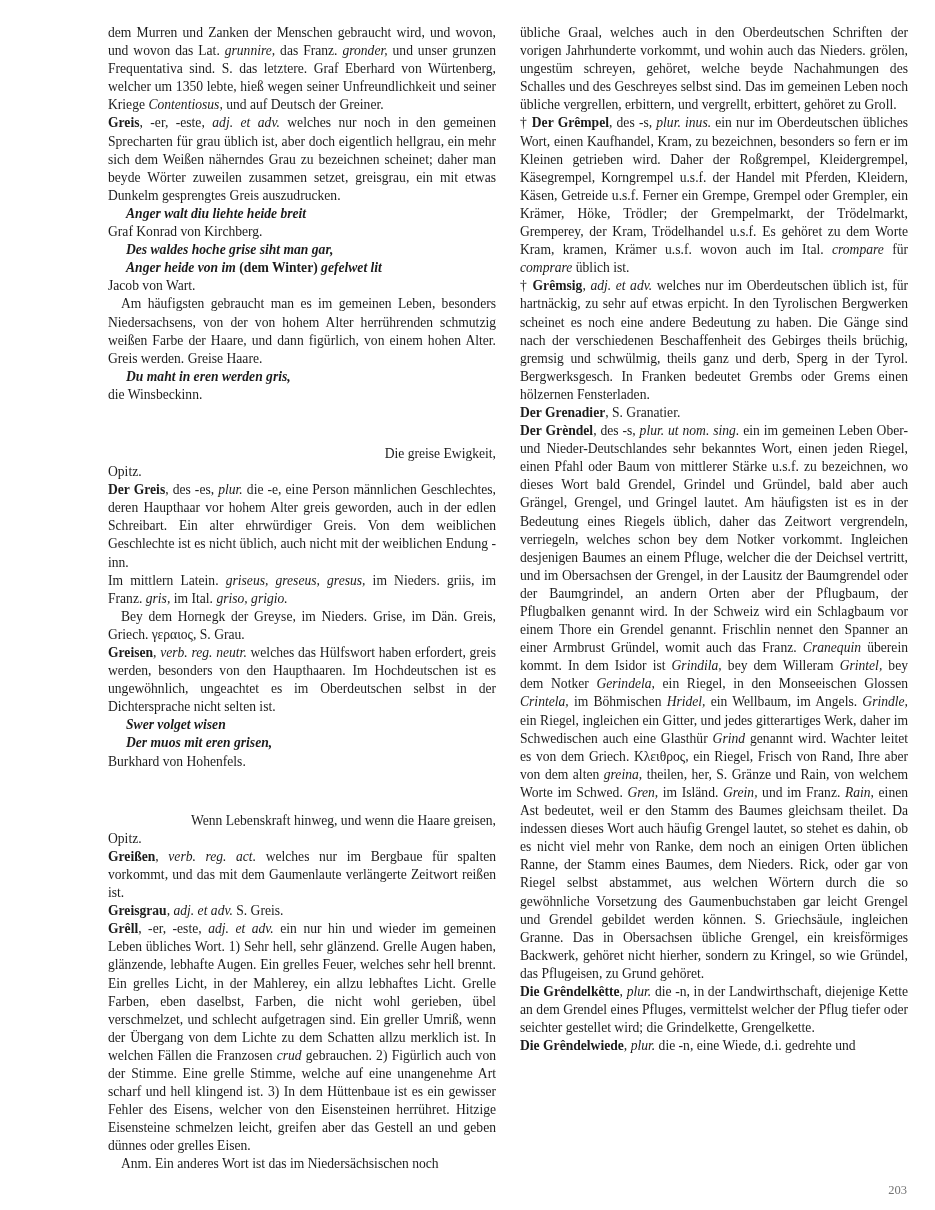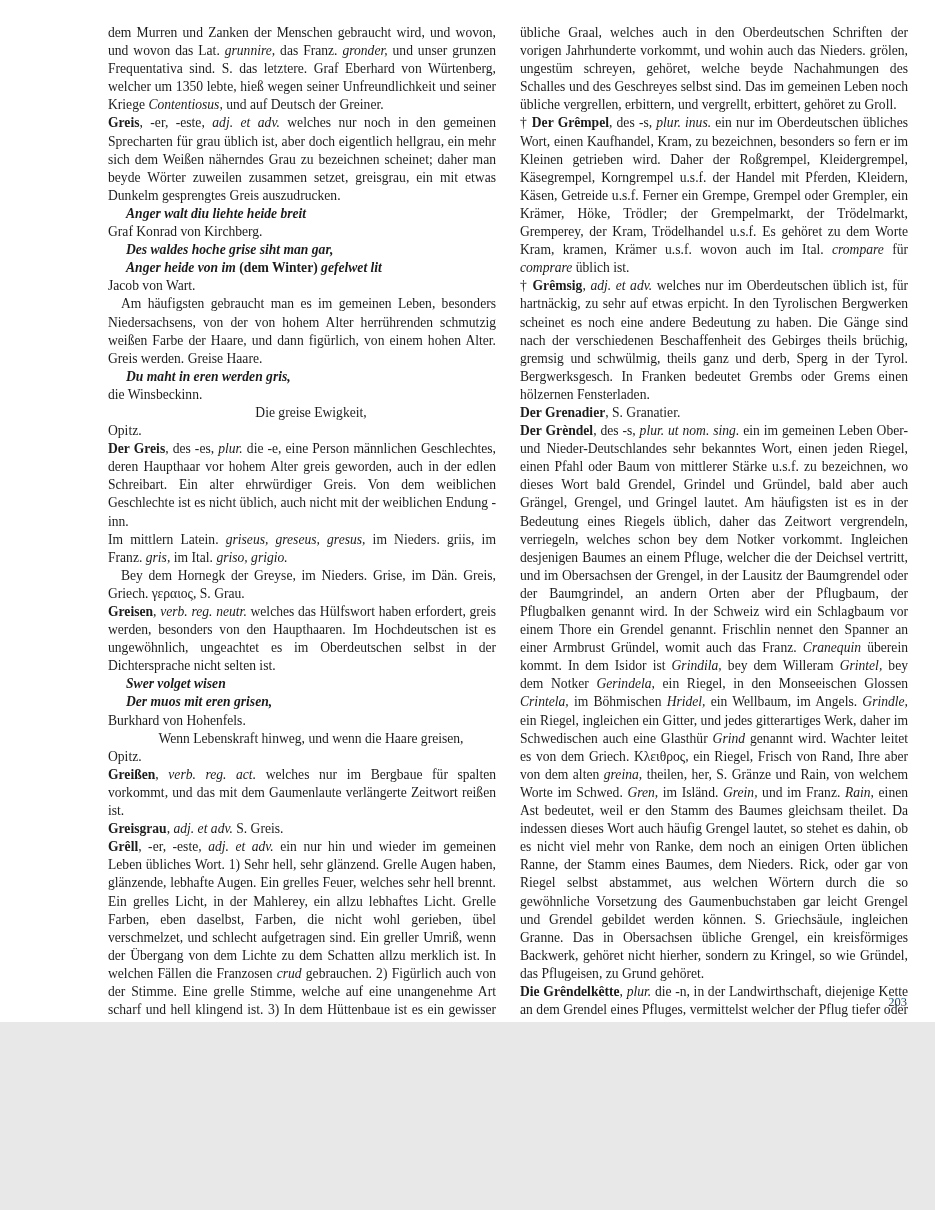--- a/index.html
+++ b/index.html
@@ -1,36 +1,36 @@
 <!DOCTYPE html>
 <html lang="de"><head>
 <meta charset="utf-8">
 <style>
   * { margin:0; padding:0; box-sizing:border-box; }
   html,body { background:#e8e8e8; }
   body { font-family:"Liberation Serif","DejaVu Serif",serif; color:#1c1c1c; }
   .page {
-    position:relative; width:935px; height:1022px; background:#ffffff;
+    position:relative; width:935px; height:1210px; background:#ffffff;
     padding:24px 27px 0 108px; overflow:hidden;
   }
   .columns { display:flex; justify-content:space-between; }
   .column {
     width:388px; font-size:13.6px; line-height:18.1px;
     text-align:justify; hyphens:auto; -webkit-hyphens:auto;
   }
   .blk { margin:0; }
   .para-indent { text-indent:13px; }
   .verse { padding-left:18px; text-align:left;font-weight:bold; }
-  .line { padding-left:18px; text-align:center; }
+  .line { padding-left:18px; text-align:right;margin-top:41px; }
   .attribution { padding-right:14px; }
   .b { font-weight:bold; }
   .i { font-style:italic; }
   .footer {
     position:absolute; right:28px; bottom:12px;
-    font-size:12.5px; color:#0c4a6e;
+    font-size:12.5px; color:#737373;
   }
 </style>
 </head>
 <body>
 
 <div class="page">
   <div class="columns">
     <div class="column">
         <div class="blk para"><span>dem Murren und Zanken der Menschen gebraucht wird, und wovon, und wovon das Lat. </span><span class="i">grunnire,</span><span> das Franz. </span><span class="i">gronder,</span><span> und unser grunzen Frequentativa sind. S. das letztere. Graf Eberhard von Würtenberg, welcher um 1350 lebte, hieß wegen seiner Unfreundlichkeit und seiner Kriege </span><span class="i">Contentiosus,</span><span> und auf Deutsch der Greiner.</span></div>
         <div class="blk para"><span class="b">Greis</span><span>, -er, -este, </span><span class="i">adj. et adv.</span><span> welches nur noch in den gemeinen Sprecharten für grau üblich ist, aber doch eigentlich hellgrau, ein mehr sich dem Weißen näherndes Grau zu bezeichnen scheinet; daher man beyde Wörter zuweilen zusammen setzet, greisgrau, ein mit etwas Dunkelm gesprengtes Greis auszudrucken.</span></div>

